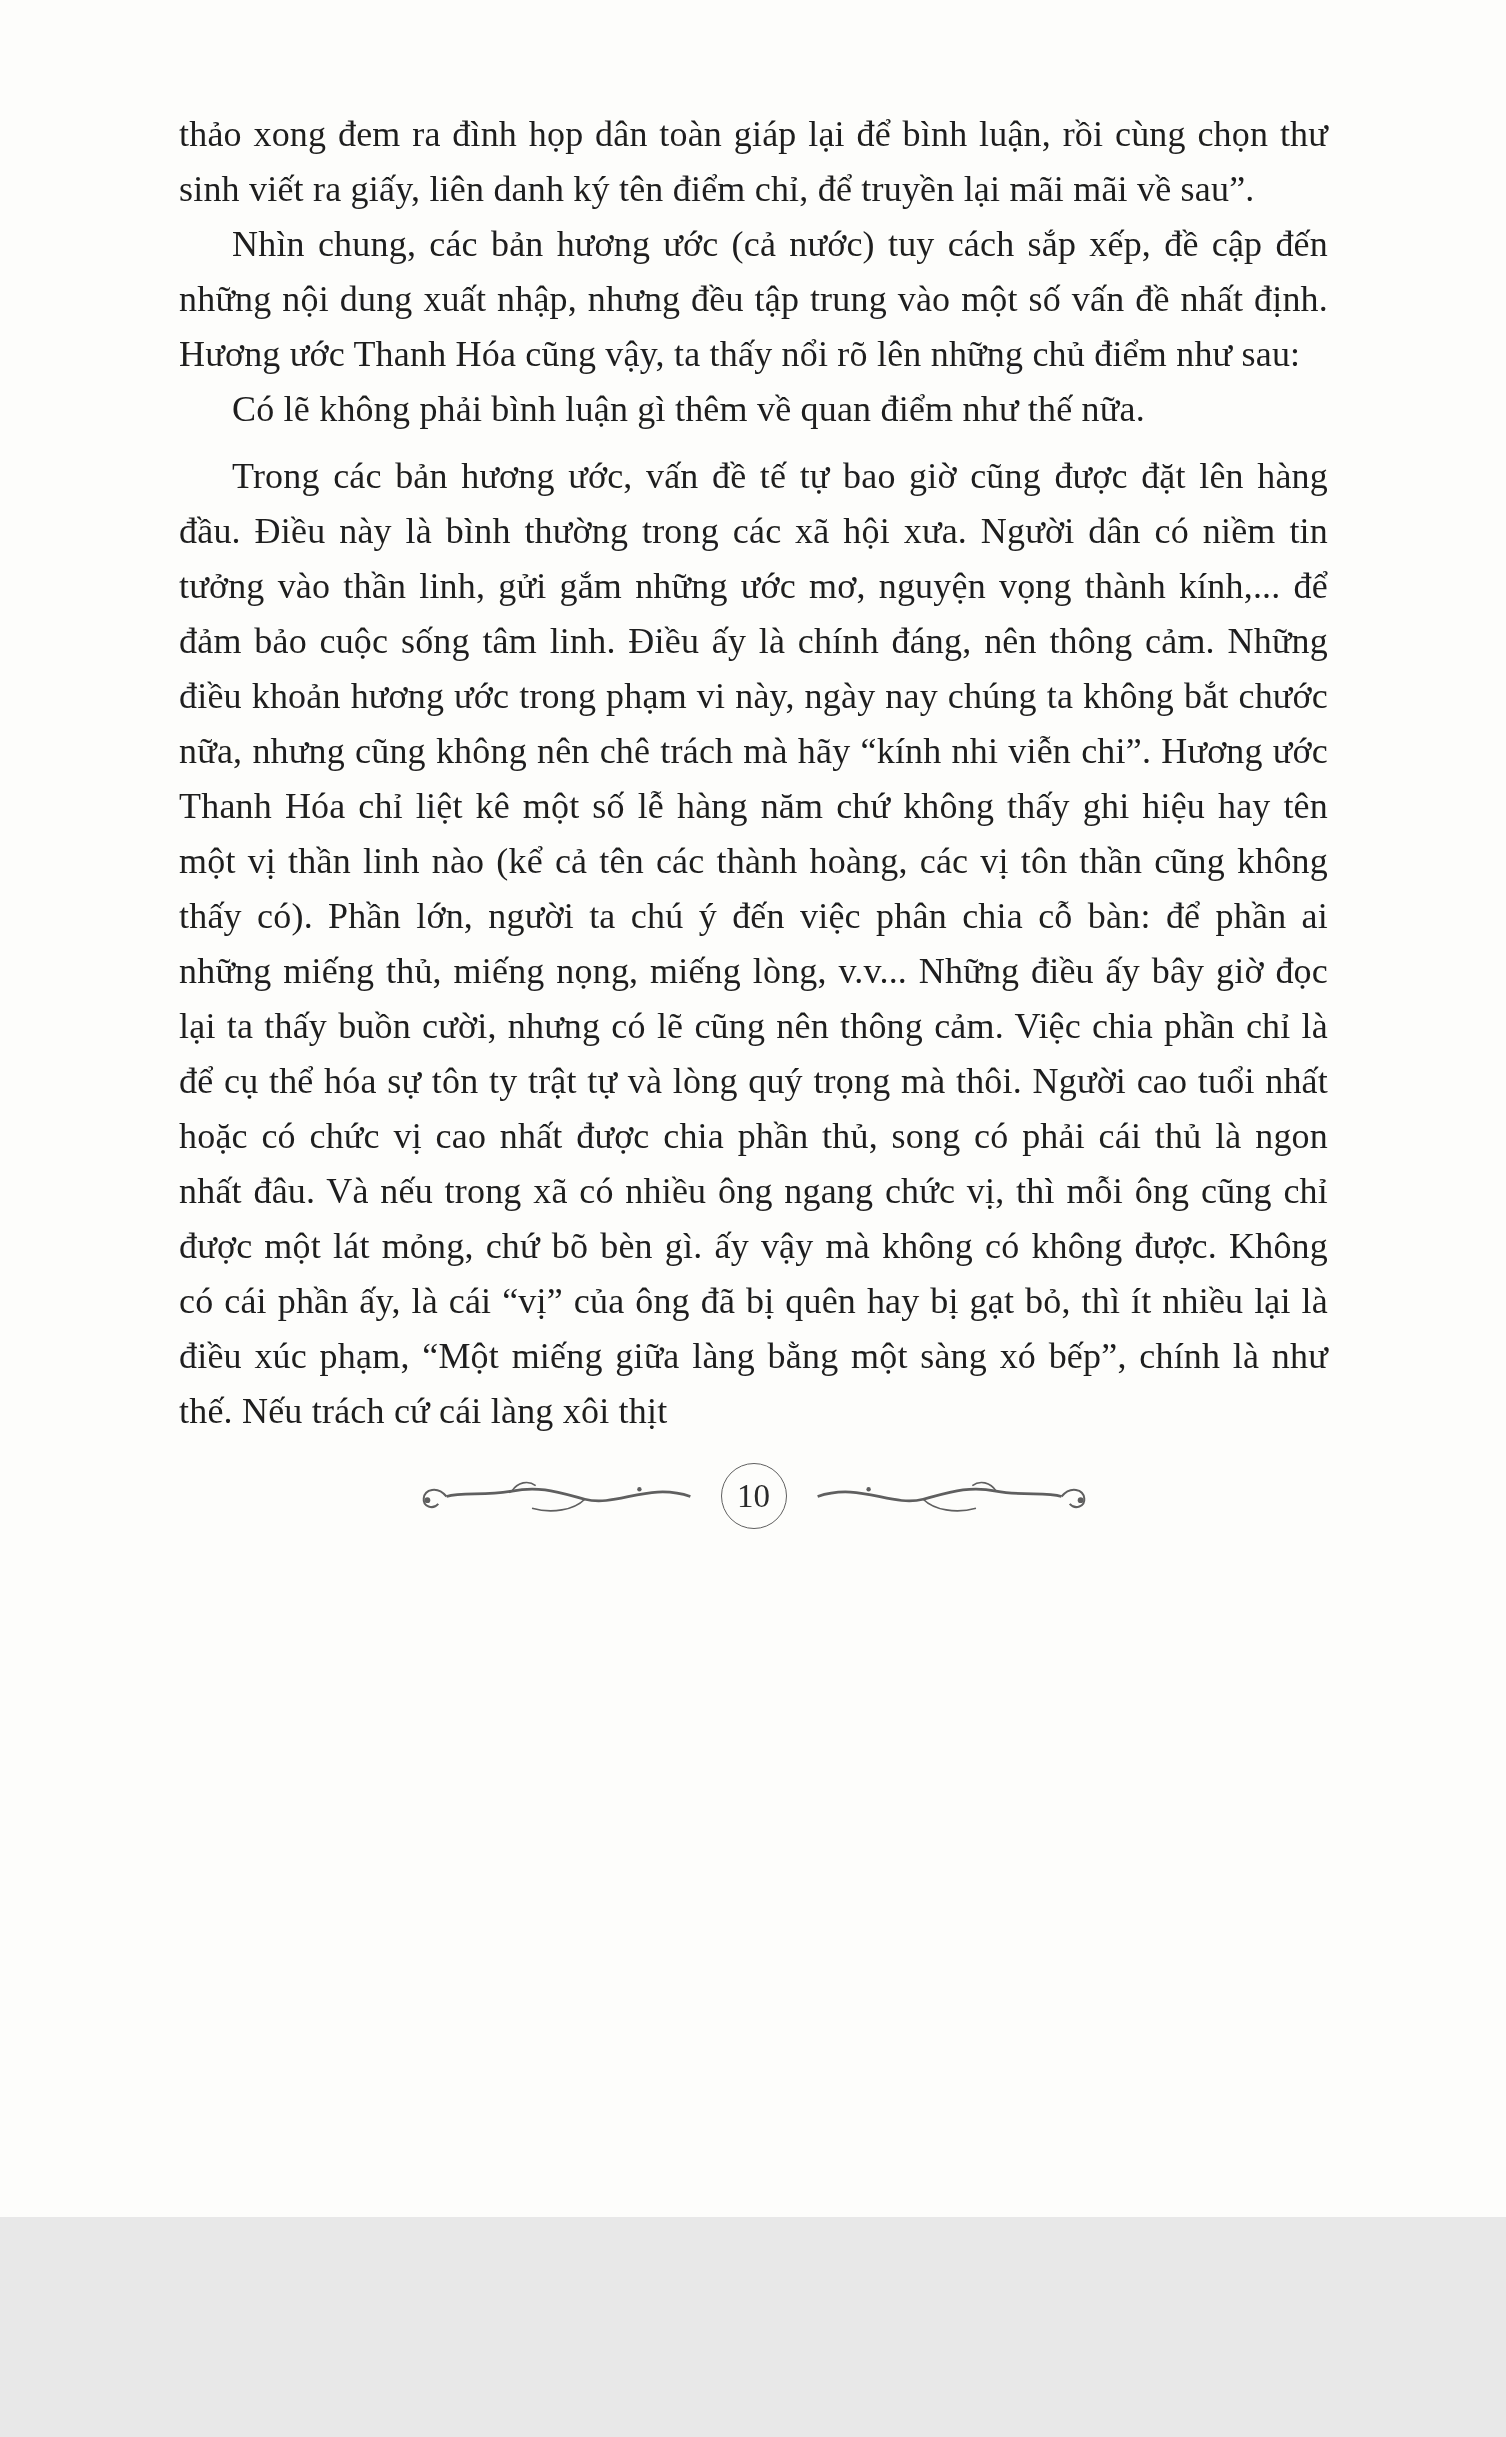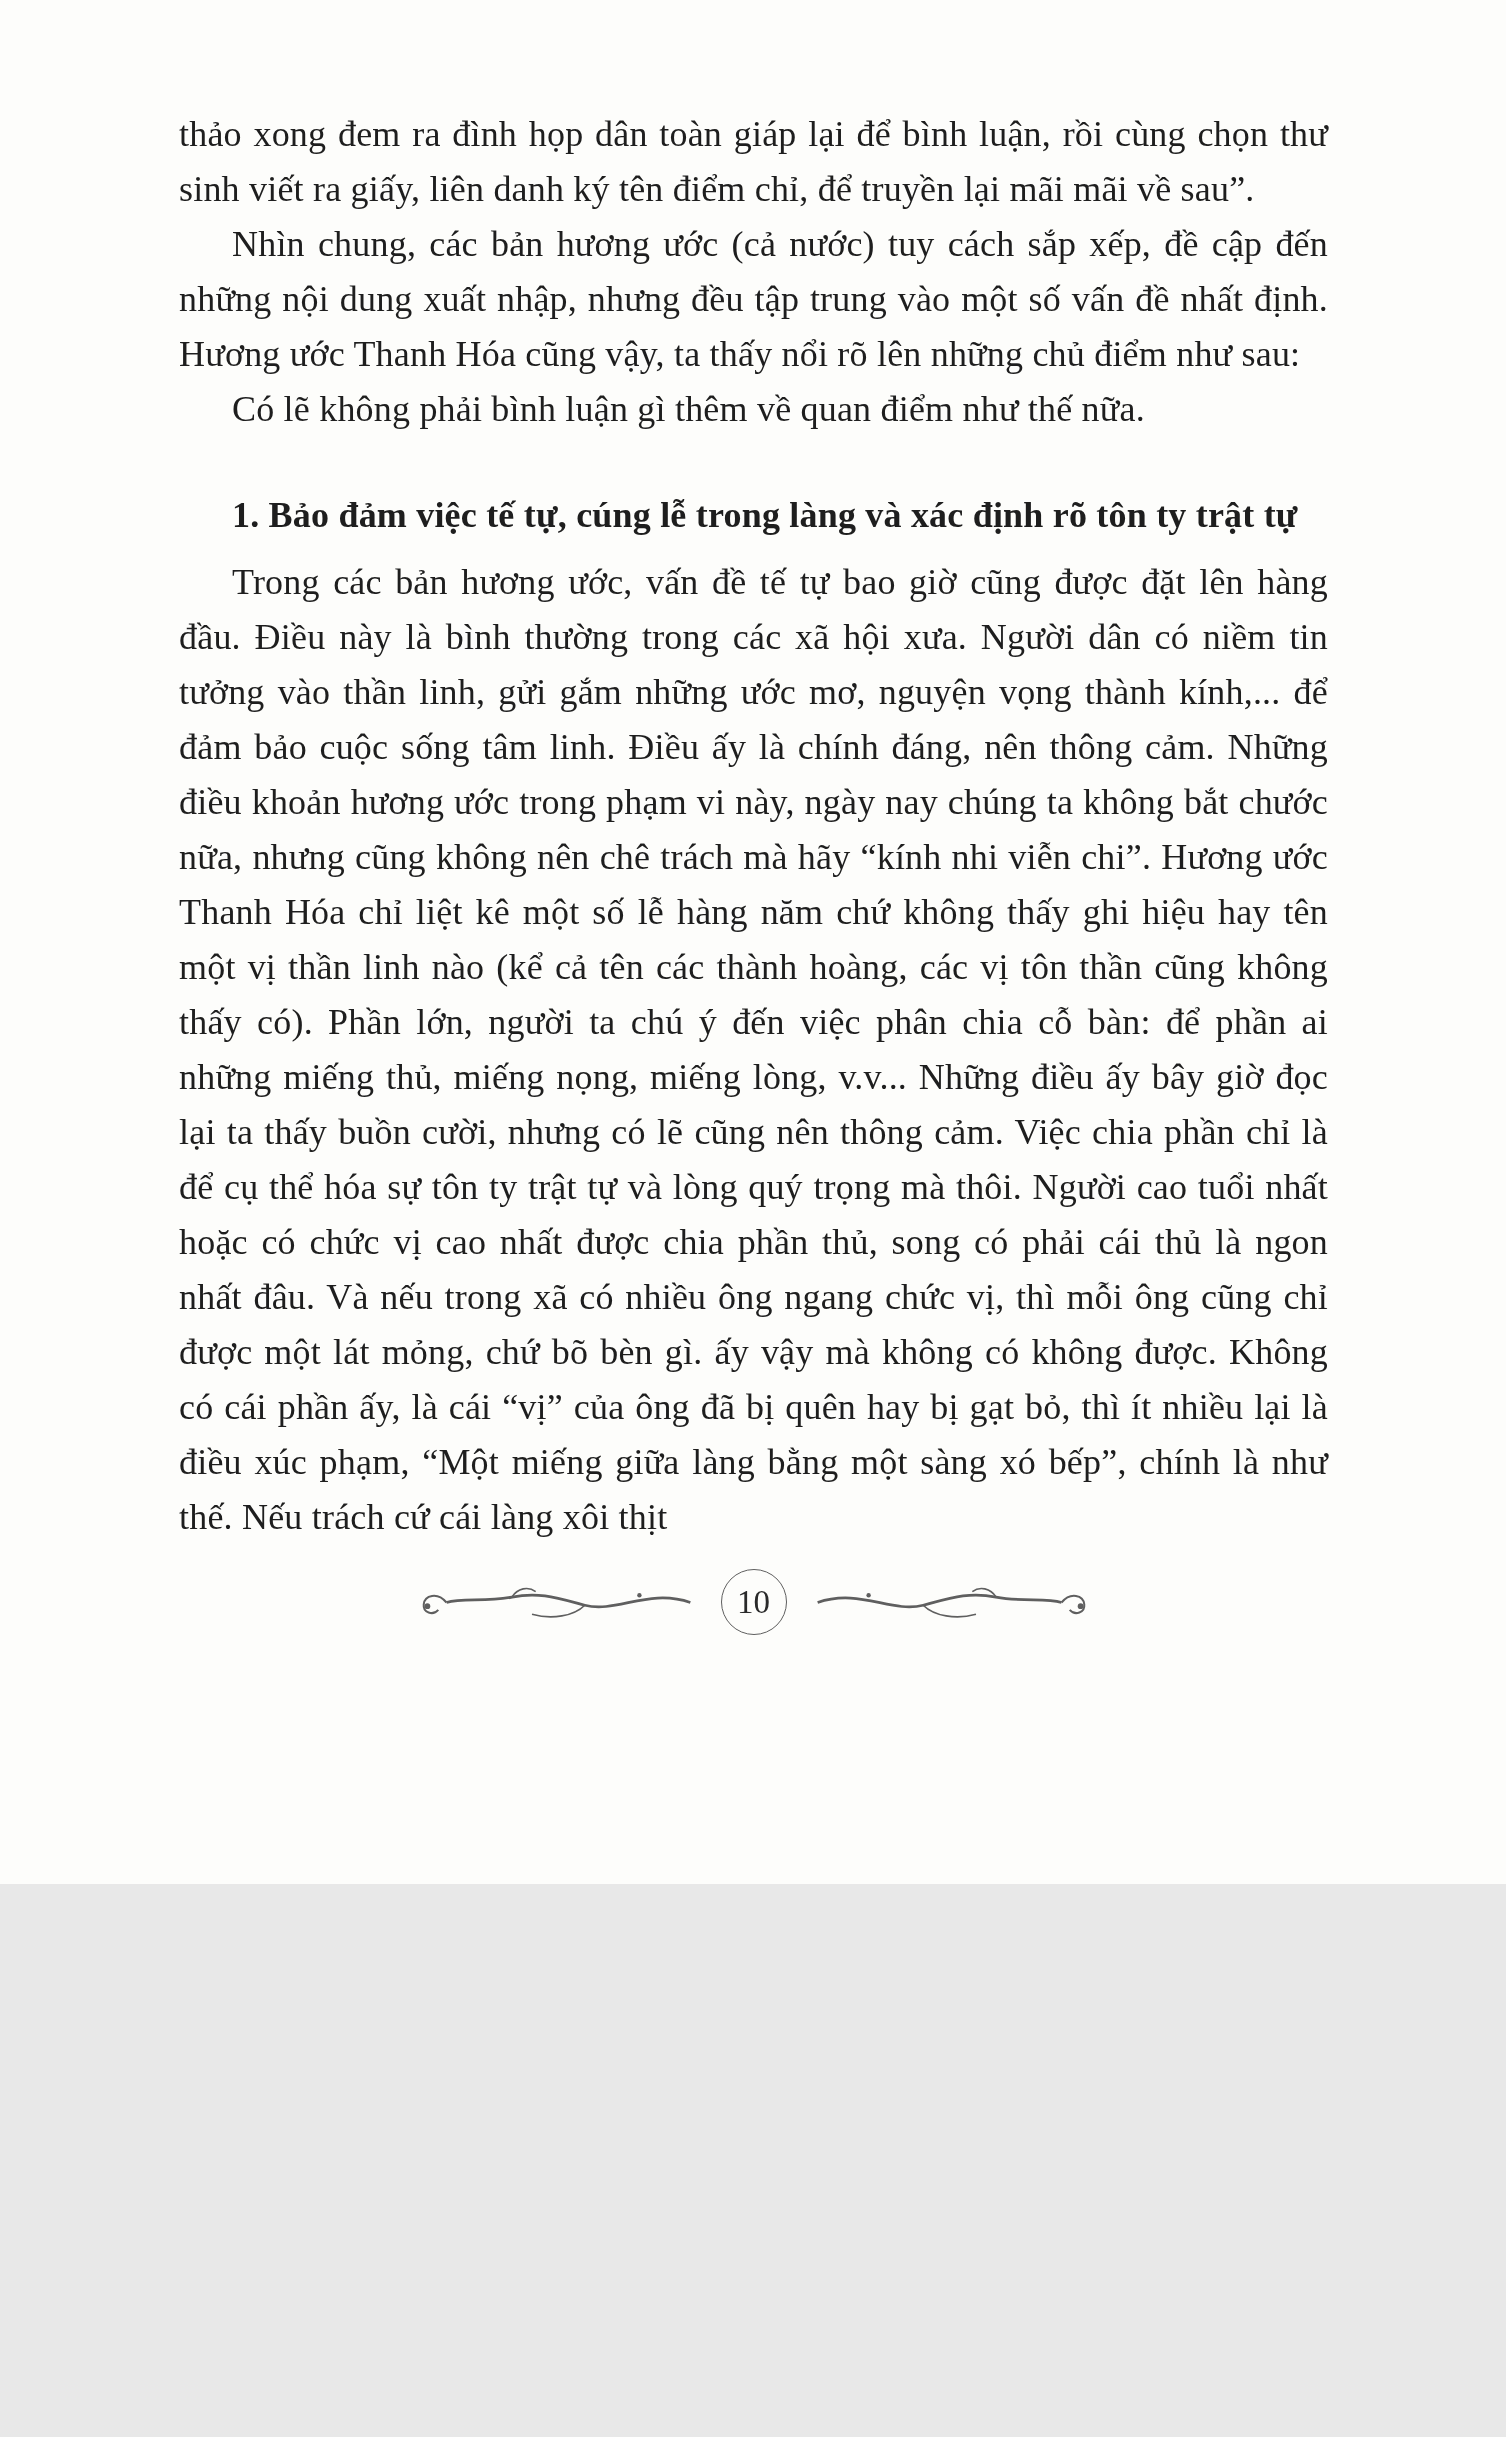--- a/index.html
+++ b/index.html
@@ -3,21 +3,21 @@
 <meta charset="utf-8">
 <style>
   html, body {
     margin: 0;
     padding: 0;
     background: #e8e8e8;
   }
   .page {
     position: relative;
     width: 1507px;
-    height: 1884px;
+    height: 2217px;
     margin: 0 auto;
     background: #fdfdfb;
     box-sizing: border-box;
     padding: 107px 179px 0 179px;
     font-family: "Liberation Serif", "DejaVu Serif", serif;
     color: #1e1e1e;
     overflow: hidden;
   }
   .text-block {
     width: 100%;
@@ -73,21 +73,20 @@
   }
 </style>
 </head>
 <body>
 
 <div class="page">
   <div class="text-block">
     <p class="para no-indent">thảo xong đem ra đình họp dân toàn giáp lại để bình luận, rồi cùng chọn thư sinh viết ra giấy, liên danh ký tên điểm chỉ, để truyền lại mãi mãi về sau”.</p>
     <p class="para">Nhìn chung, các bản hương ước (cả nước) tuy cách sắp xếp, đề cập đến những nội dung xuất nhập, nhưng đều tập trung vào một số vấn đề nhất định. Hương ước Thanh Hóa cũng vậy, ta thấy nổi rõ lên những chủ điểm như sau:</p>
     <p class="para">Có lẽ không phải bình luận gì thêm về quan điểm như thế nữa.</p>
-    <h2 class="heading">1. Bảo đảm việc tế tự, cúng lễ trong làng và xác định rõ tôn ty trật tự</h2>
     <p class="para after-heading">Trong các bản hương ước, vấn đề tế tự bao giờ cũng được đặt lên hàng đầu. Điều này là bình thường trong các xã hội xưa. Người dân có niềm tin tưởng vào thần linh, gửi gắm những ước mơ, nguyện vọng thành kính,... để đảm bảo cuộc sống tâm linh. Điều ấy là chính đáng, nên thông cảm. Những điều khoản hương ước trong phạm vi này, ngày nay chúng ta không bắt chước nữa, nhưng cũng không nên chê trách mà hãy “kính nhi viễn chi”. Hương ước Thanh Hóa chỉ liệt kê một số lễ hàng năm chứ không thấy ghi hiệu hay tên một vị thần linh nào (kể cả tên các thành hoàng, các vị tôn thần cũng không thấy có). Phần lớn, người ta chú ý đến việc phân chia cỗ bàn: để phần ai những miếng thủ, miếng nọng, miếng lòng, v.v... Những điều ấy bây giờ đọc lại ta thấy buồn cười, nhưng có lẽ cũng nên thông cảm. Việc chia phần chỉ là để cụ thể hóa sự tôn ty trật tự và lòng quý trọng mà thôi. Người cao tuổi nhất hoặc có chức vị cao nhất được chia phần thủ, song có phải cái thủ là ngon nhất đâu. Và nếu trong xã có nhiều ông ngang chức vị, thì mỗi ông cũng chỉ được một lát mỏng, chứ bõ bèn gì. ấy vậy mà không có không được. Không có cái phần ấy, là cái “vị” của ông đã bị quên hay bị gạt bỏ, thì ít nhiều lại là điều xúc phạm, “Một miếng giữa làng bằng một sàng xó bếp”, chính là như thế. Nếu trách cứ cái làng xôi thịt</p>
   </div>
 
   <div class="footer">
     <svg class="flourish left" viewBox="0 0 300 60" width="273" height="55" aria-hidden="true">
       <path d="M296,30 C250,14 215,42 180,33 C150,25 130,18 100,24 C70,30 45,24 28,30" stroke="#5f5f5f" stroke-width="3" fill="none"></path>
       <path d="M28,30 c-10,-12 -24,-8 -25,2 c-1,9 10,13 16,6" stroke="#5f5f5f" stroke-width="2.2" fill="none"></path>
       <path d="M180,33 c-12,12 -36,16 -58,10" stroke="#5f5f5f" stroke-width="1.8" fill="none"></path>
       <path d="M100,24 c6,-10 18,-12 26,-6" stroke="#5f5f5f" stroke-width="1.8" fill="none"></path>
       <circle cx="7" cy="34" r="3.2" fill="#5f5f5f"></circle>

